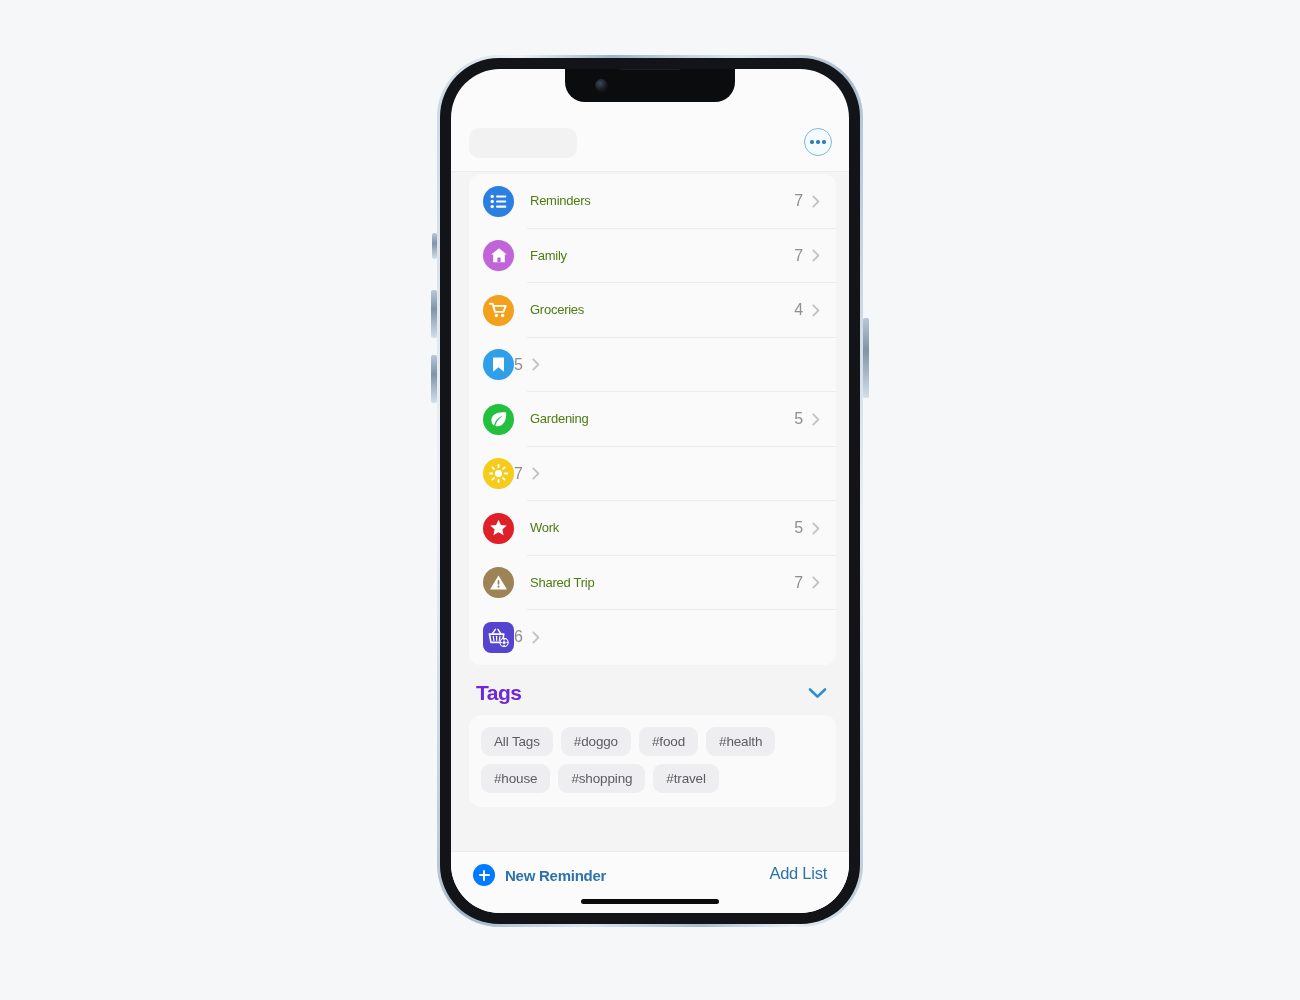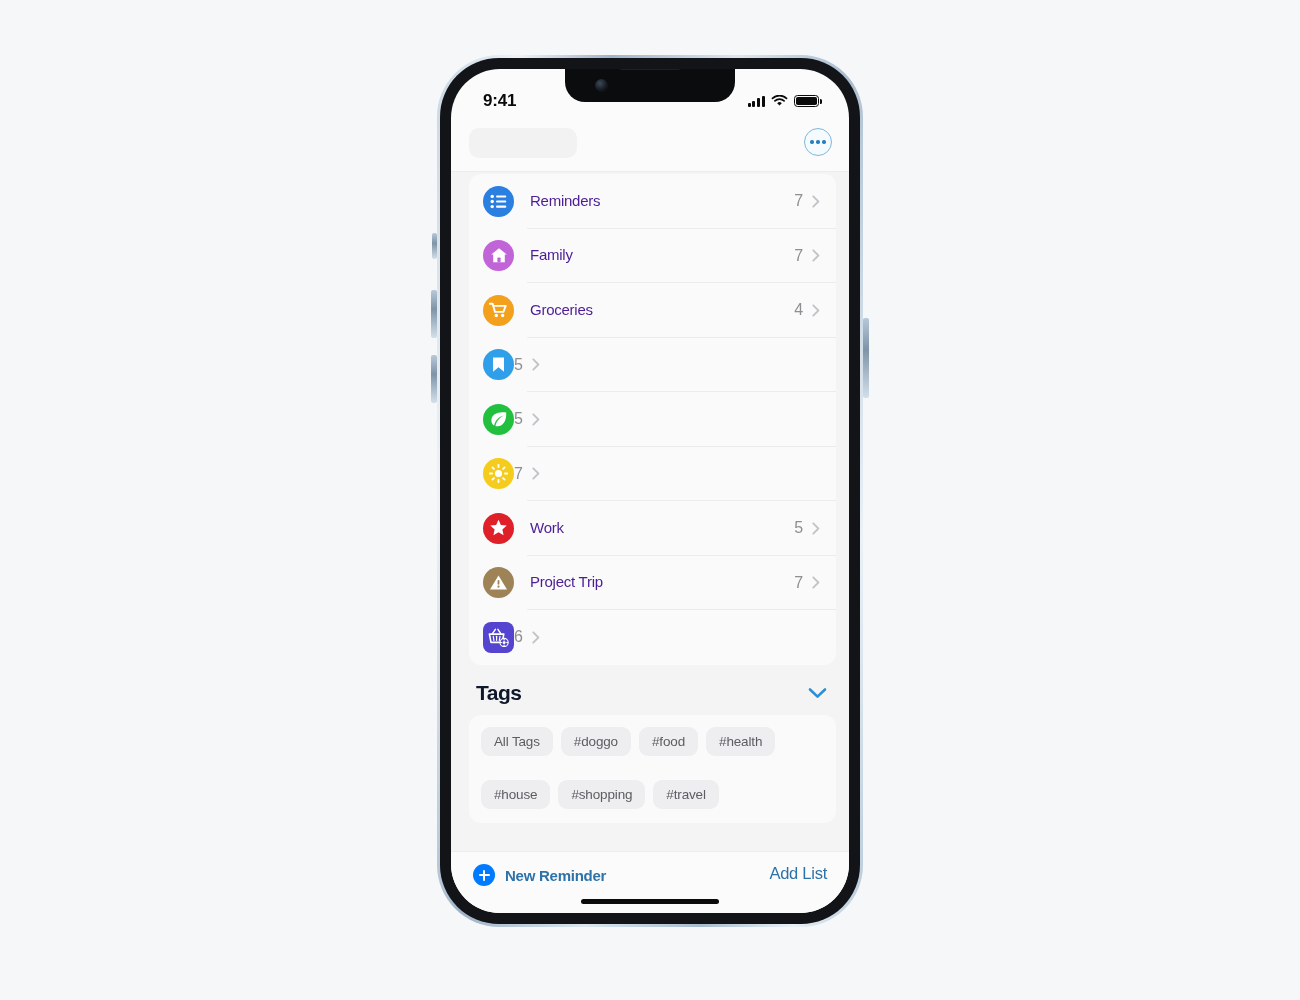--- a/index.html
+++ b/index.html
@@ -124,38 +124,38 @@
   .ic {
     width:31px; height:31px; flex:0 0 31px;
     border-radius:50%;
     display:flex; align-items:center; justify-content:center;
     color:#fff;
   }
   .ic.sq { border-radius:8px; position:relative; }
   .ic svg { display:block; }
 
   .row-body { flex:1 1 auto; min-width:0; margin-left:16px; }
-  .row-title { font-size:15px; color:#4c1d95; letter-spacing:-0.25px; line-height:1.25; }
+  .row-title { font-size:13px; color:#4d7c0f; letter-spacing:-0.25px; line-height:1.25; }
   .row-sub { font-size:11.5px; color:#9a9aa0; letter-spacing:-0.1px; margin-top:1px; }
   .row-count { font-size:16px; color:#8e8e93; letter-spacing:-0.2px; margin-right:9px; }
   .chev { width:8px; height:13px; flex:0 0 8px; margin-right:4px; }
   .chev svg { display:block; }
 
   
   .tags-head {
     display:flex; align-items:center; justify-content:space-between;
     padding:16px 22px 10px 25px;
   }
-  .tags-title { font-size:21px; font-weight:bold; color:#0f172a; letter-spacing:-0.5px; }
+  .tags-title { font-size:21px; font-weight:bold; color:#6d28d9; letter-spacing:-0.5px; }
   .tags-card {
     margin:0 13px 0 18px;
     background:#fafafa;
     border-radius:12px;
     padding:12px 12px 14px 12px;
-    display:flex; flex-wrap:wrap; gap:24px 8px;
+    display:flex; flex-wrap:wrap; gap:8px 8px;
   }
   .tag-chip {
     background:#eeeef0;
     color:#5c5c62;
     font-size:13.5px;
     letter-spacing:-0.15px;
     padding:7px 13px;
     border-radius:9px;
     white-space:nowrap;
   }
@@ -200,39 +200,20 @@
 
   <div class="phone-outer">
   <div class="phone-band">
   <div class="phone-screen">
 
     <div class="notch">
       <div class="notch-speaker"></div>
       <div class="notch-cam"></div>
     </div>
 
-    <div class="status-bar">
-      <div class="status-time">9:41</div>
-      <div class="status-right">
-        <div class="sig-bars">
-                <i></i>
-                <i></i>
-                <i></i>
-                <i></i>
-              </div>
-        <svg width="17" height="12" viewBox="0 0 17 12">
-          <path d="M8.5 10.6 6.2 8.2a3.3 3.3 0 0 1 4.6 0z" fill="#0b0b0c"></path>
-          <path d="M3.9 5.9a6.6 6.6 0 0 1 9.2 0" stroke="#0b0b0c" stroke-width="1.7" fill="none" stroke-linecap="round"></path>
-          <path d="M1.5 3.4a10 10 0 0 1 14 0" stroke="#0b0b0c" stroke-width="1.7" fill="none" stroke-linecap="round"></path>
-        </svg>
-        <div class="battery">
-                <span></span>
-              </div>
-      </div>
-    </div>
 
     <div class="nav-bar">
       <div class="search-ghost"></div>
       <div class="more-btn">
               <i></i>
               <i></i>
               <i></i>
             </div>
     </div>
 
@@ -314,20 +295,24 @@
                   </svg>
     </div>
     <div class="sep"></div>
               </div>
               <div class="list-row">
     <div class="ic" style="background:#23c03f">
                   <svg width="18" height="17" viewBox="0 0 18 17">
         <path d="M16.2 1.6C8.4 0.3 1.4 3.4 1.4 9.2c0 2.3 1.1 4.3 2.7 5.4C5.6 8.7 9.4 5.6 13.6 4.6 10 6.6 6.8 9.6 5.4 15.1c5.9 1.4 11.3-3 10.8-13.5z" fill="#ffffff"></path>
                   </svg>
                 </div>
+    <div class="row-body">
+      <div class="row-title">Gardening</div>
+
+    </div>
     <div class="row-count">5</div>
     <div class="chev">
       <svg width="8" height="13" viewBox="0 0 8 13">
                     <path d="M1.3 1.3 6.4 6.5 1.3 11.7" stroke="#c3c3c8" stroke-width="1.8" fill="none" stroke-linecap="round" stroke-linejoin="round"></path>
                   </svg>
     </div>
     <div class="sep"></div>
               </div>
               <div class="list-row">
     <div class="ic" style="background:#f5cc1c">
@@ -373,21 +358,21 @@
               </div>
               <div class="list-row">
     <div class="ic" style="background:#9d8356">
                   <svg width="19" height="17" viewBox="0 0 19 17">
         <path d="M9.5 1.4 18 15.6H1z" fill="#ffffff"></path>
         <rect x="8.6" y="6.1" width="1.8" height="4.6" rx="0.9" fill="#9d8356"></rect>
         <circle cx="9.5" cy="12.6" r="1.1" fill="#9d8356"></circle>
                   </svg>
                 </div>
     <div class="row-body">
-      <div class="row-title">Project Trip</div>
+      <div class="row-title">Shared Trip</div>
 
     </div>
     <div class="row-count">7</div>
     <div class="chev">
       <svg width="8" height="13" viewBox="0 0 8 13">
                     <path d="M1.3 1.3 6.4 6.5 1.3 11.7" stroke="#c3c3c8" stroke-width="1.8" fill="none" stroke-linecap="round" stroke-linejoin="round"></path>
                   </svg>
     </div>
     <div class="sep"></div>
               </div>

